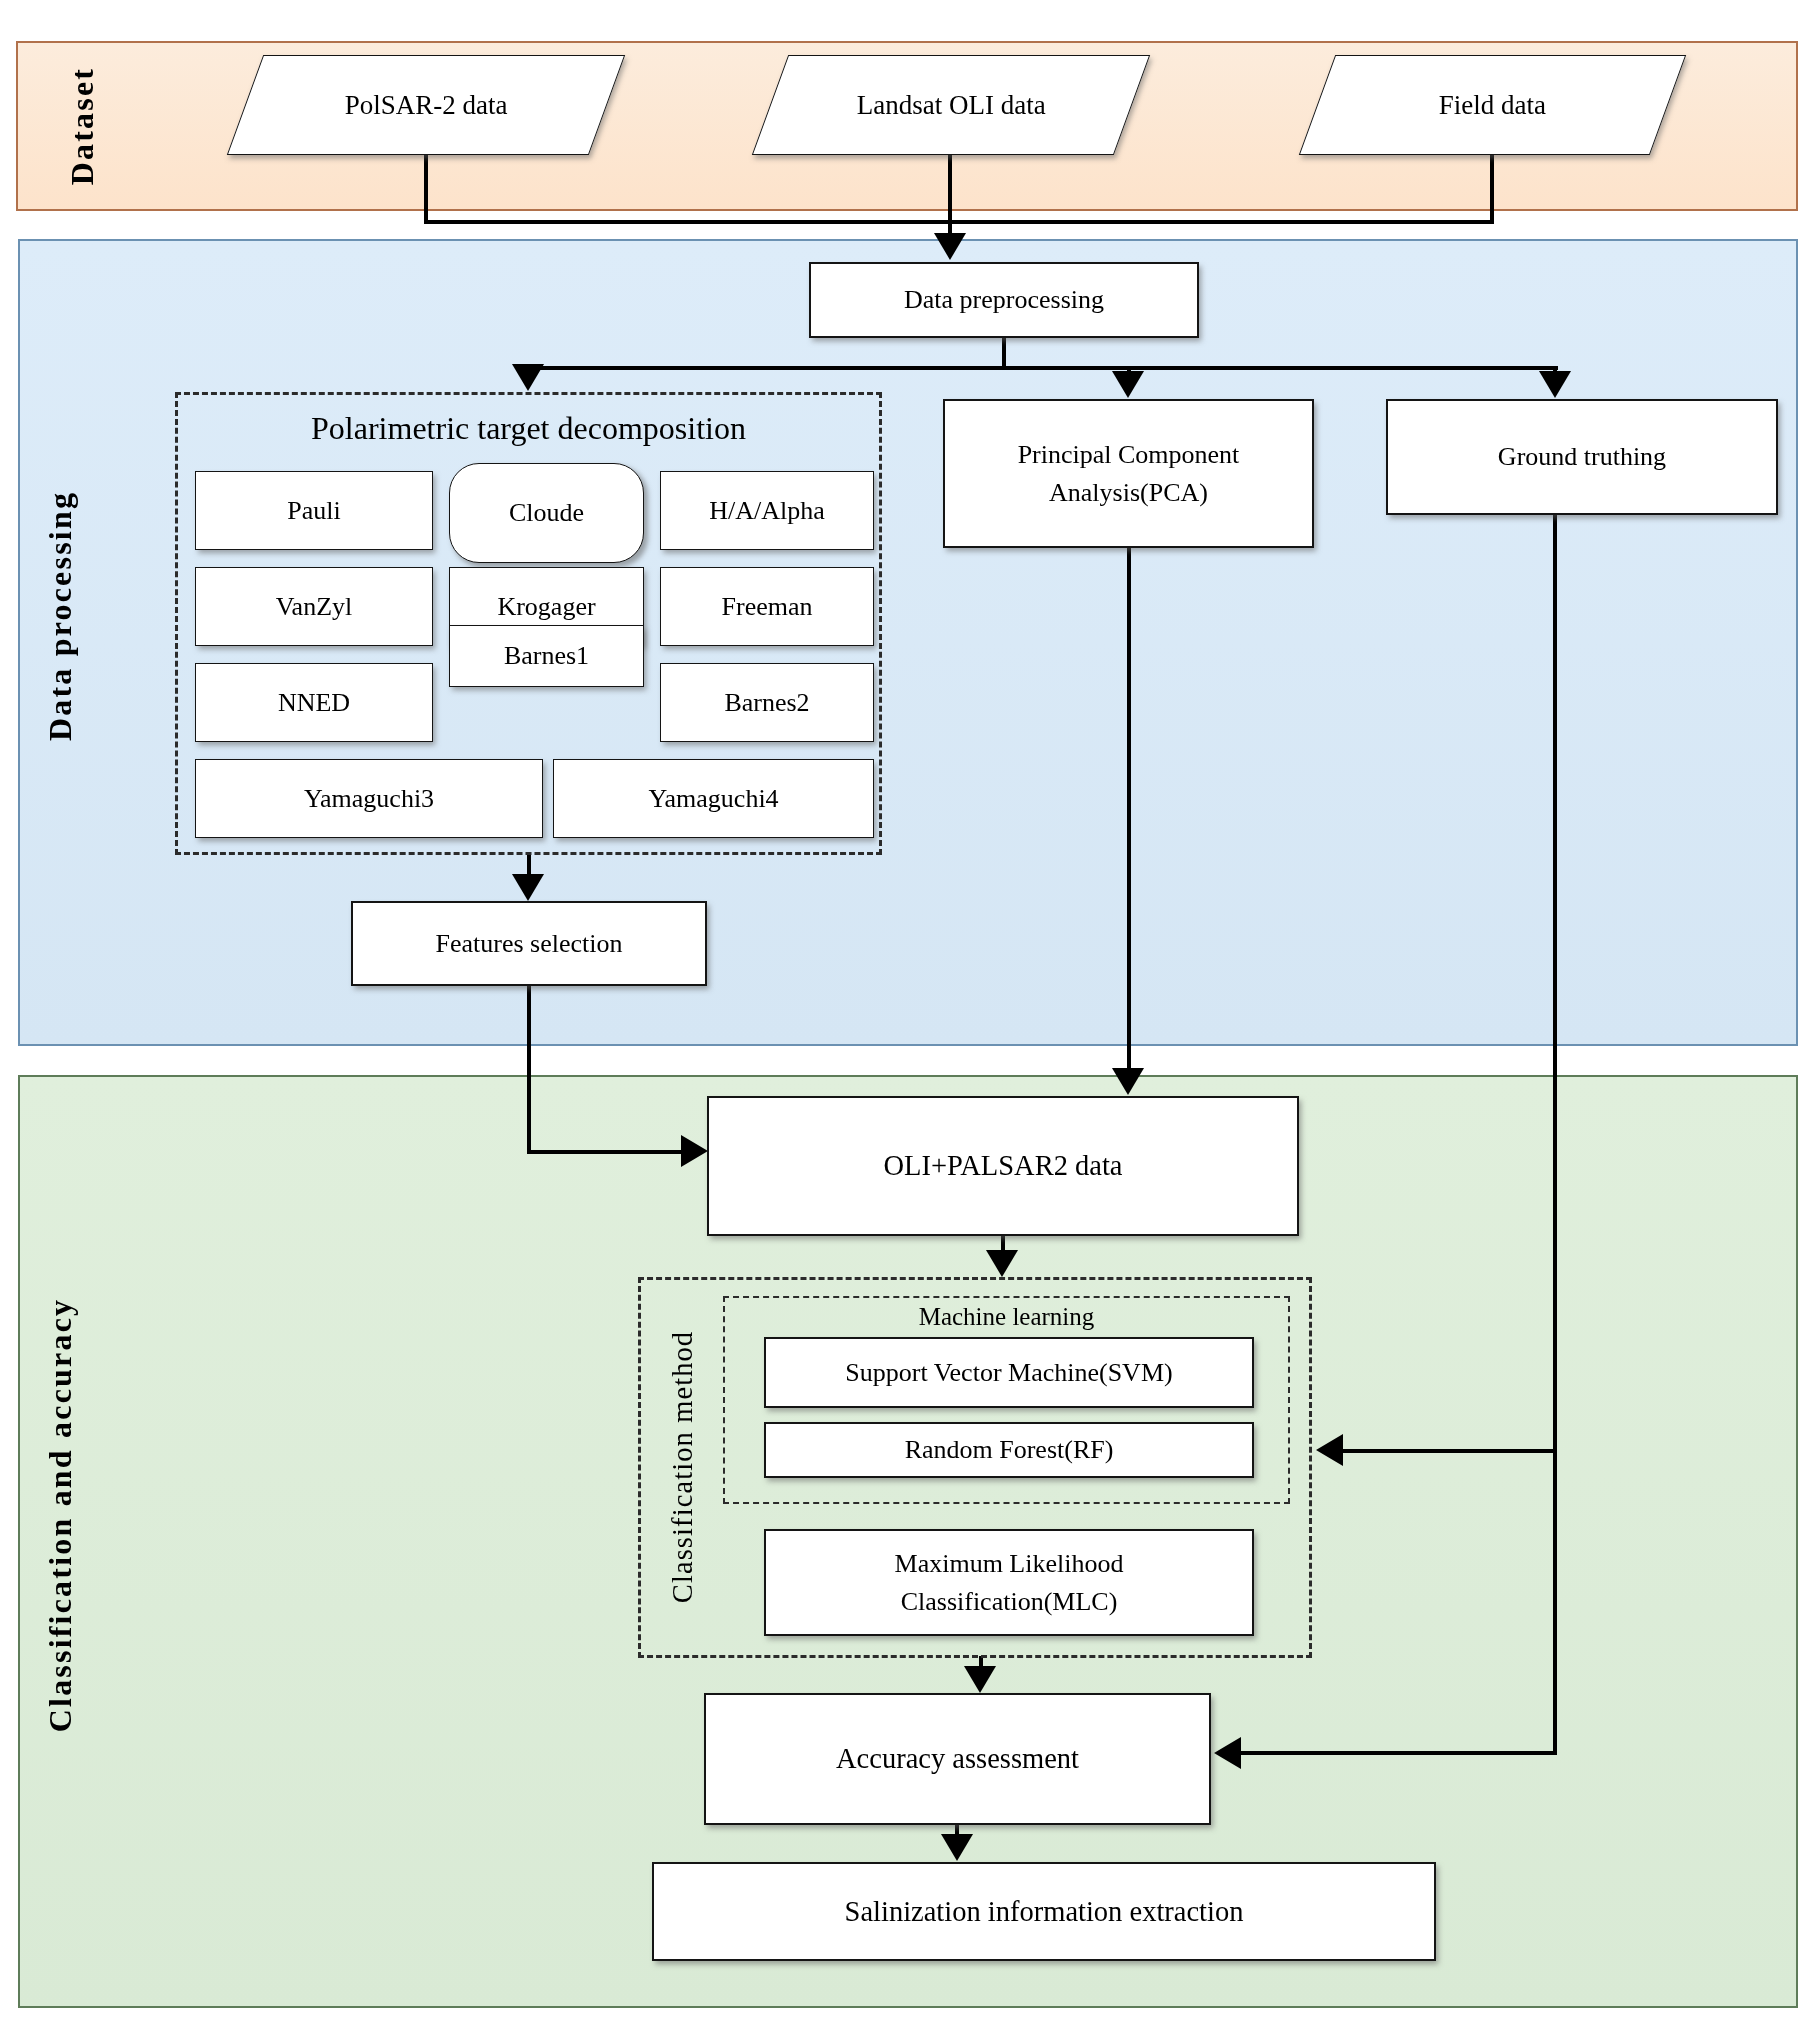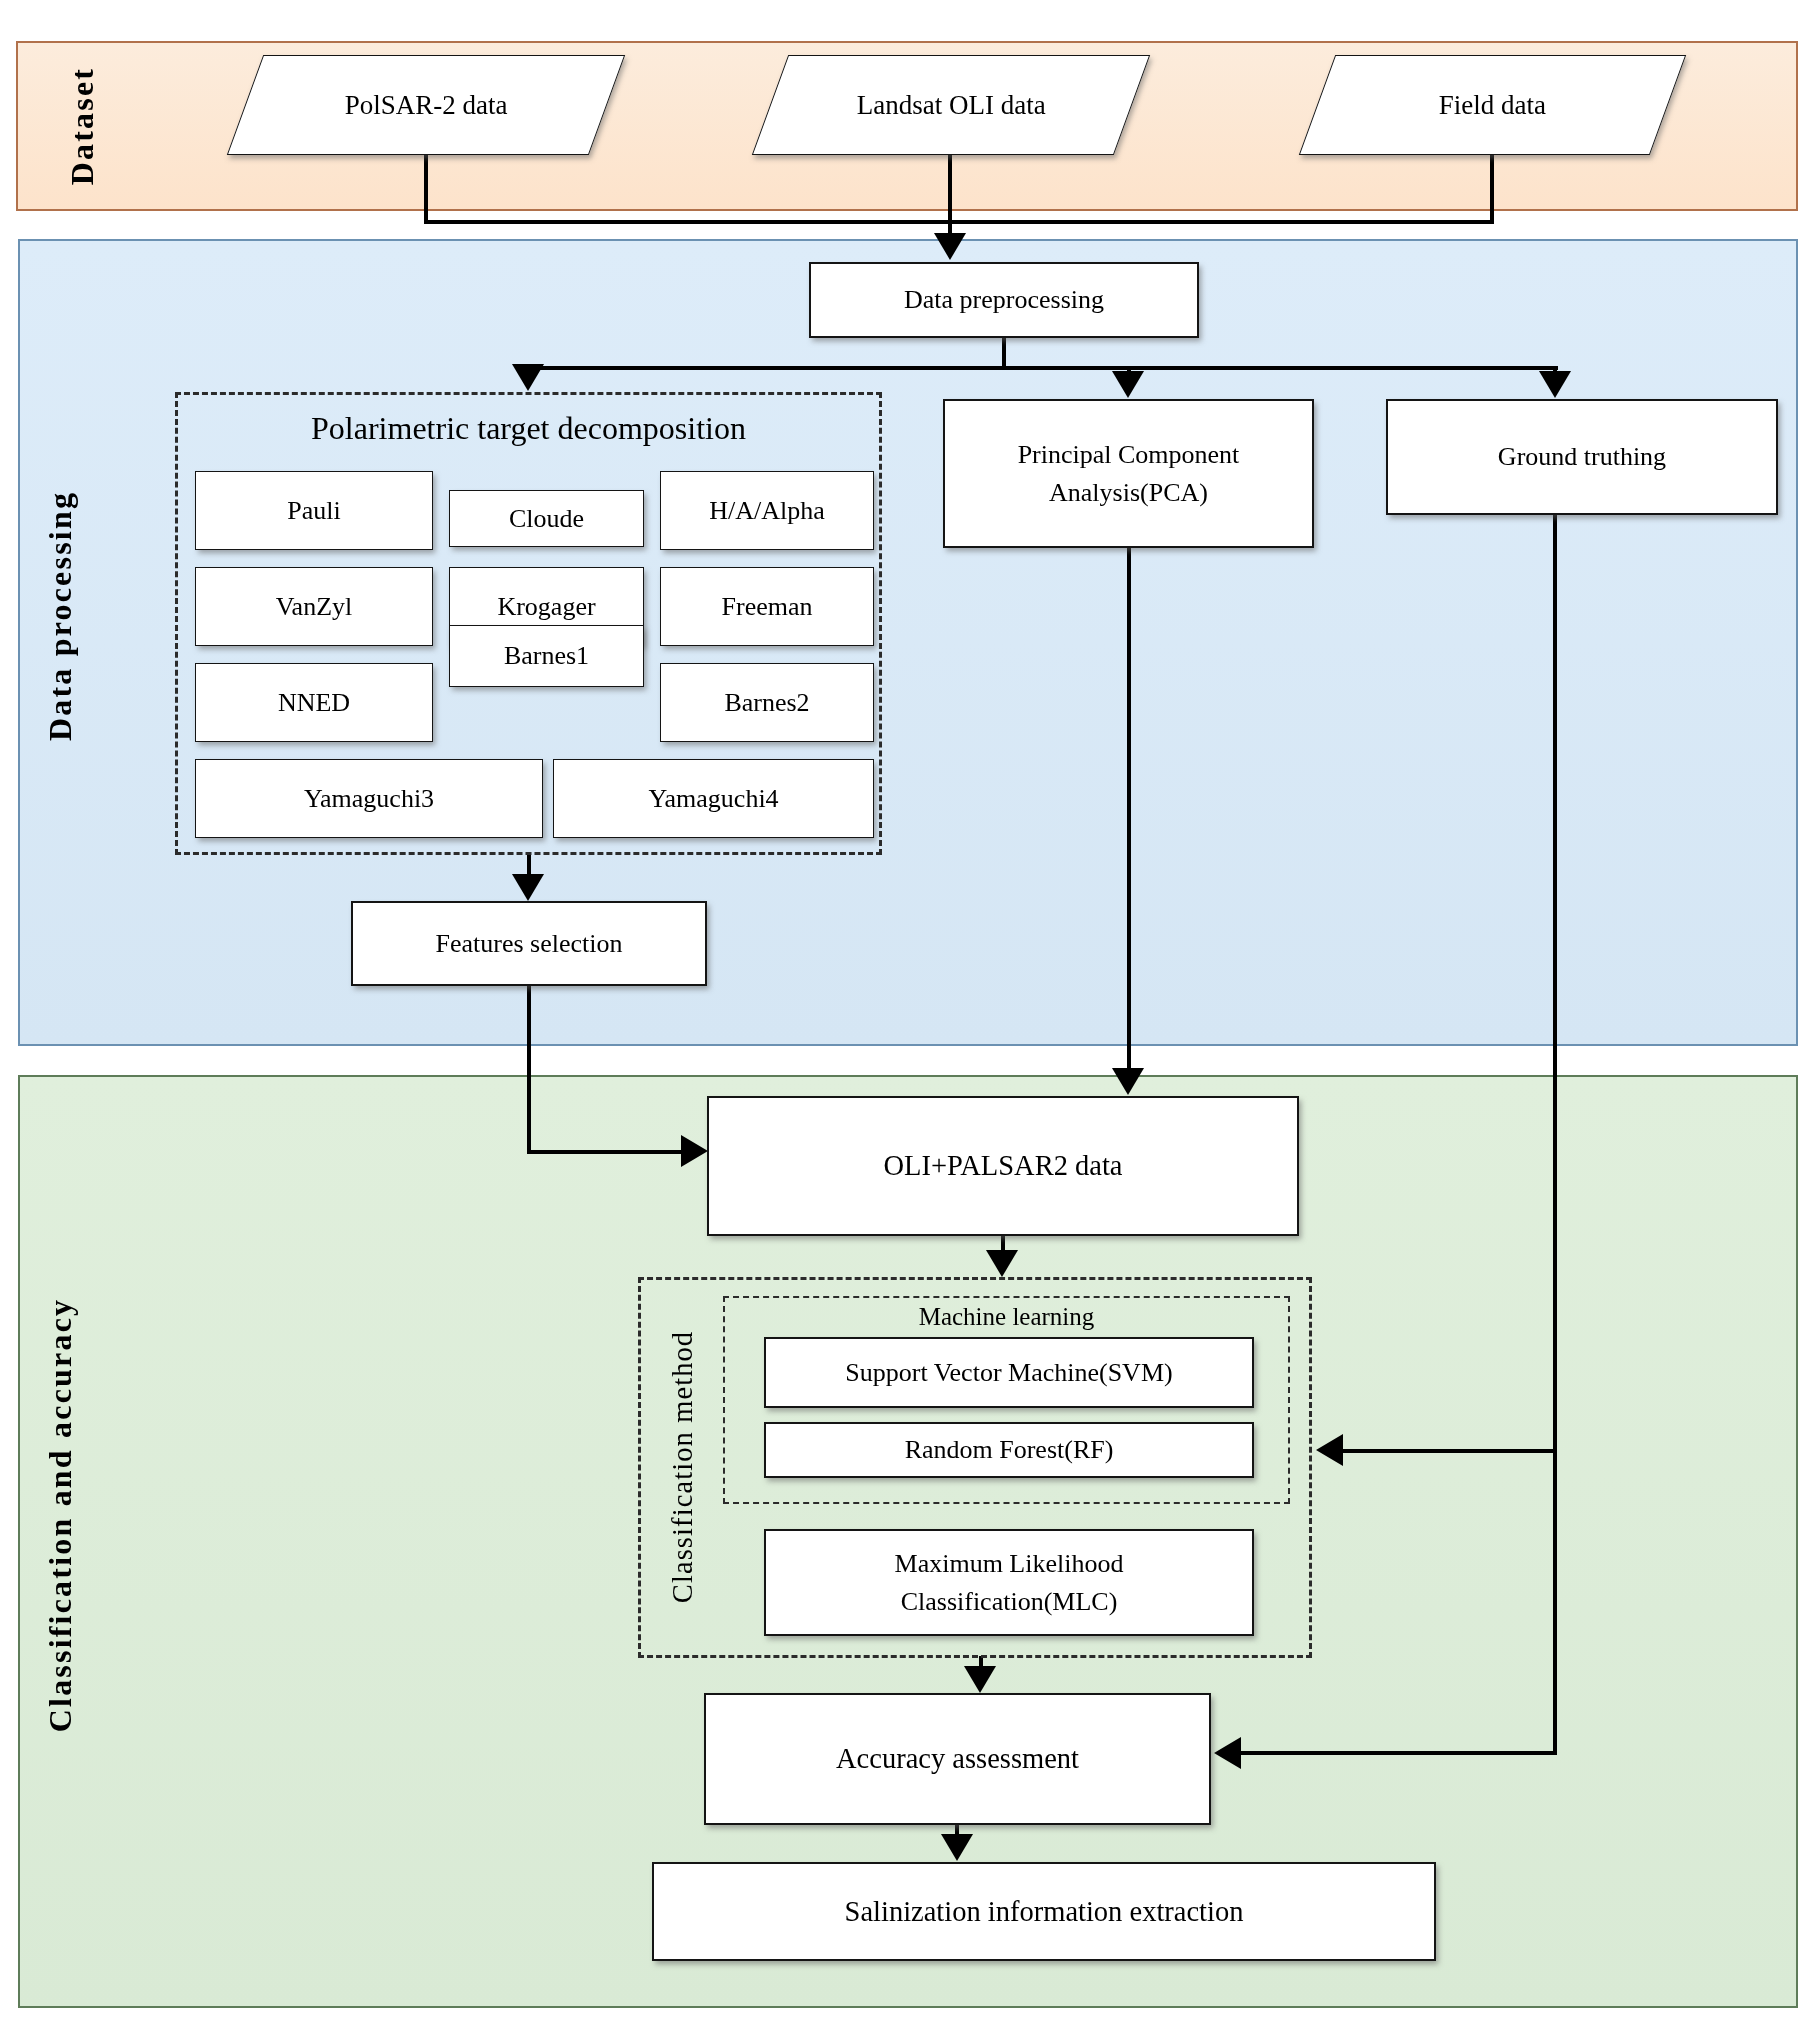--- a/index.html
+++ b/index.html
@@ -65,21 +65,21 @@
 <div class="ah ah-down" style="left:1112px;top:371px;"></div>
 <div class="line" style="left:1553px;top:366px;width:3.8px;height:12px;"></div>
 <div class="ah ah-down" style="left:1539px;top:371px;"></div>
 
 <div class="dashed" style="left:175px;top:392px;width:707px;height:463px;"></div>
 <div class="title" style="left:186px;top:410px;width:685px;">Polarimetric target decomposition</div>
 
 <div class="box cell" style="left:195px;top:471px;width:238px;height:79px;">
     <span>Pauli</span>
   </div>
-<div class="box cell" style="left:449px;top:490px;width:195px;height:57px;">
+<div class="box cell" style="left:449px;top:463px;width:195px;height:100px;border-radius:30px;">
     <span>Cloude</span>
   </div>
 <div class="box cell" style="left:660px;top:471px;width:214px;height:79px;">
     <span>H/A/Alpha</span>
   </div>
 <div class="box cell" style="left:195px;top:567px;width:238px;height:79px;text-align:right;">
     <span>VanZyl</span>
   </div>
 <div class="box cell" style="left:449px;top:567px;width:195px;height:79px;">
     <span>Krogager</span>

